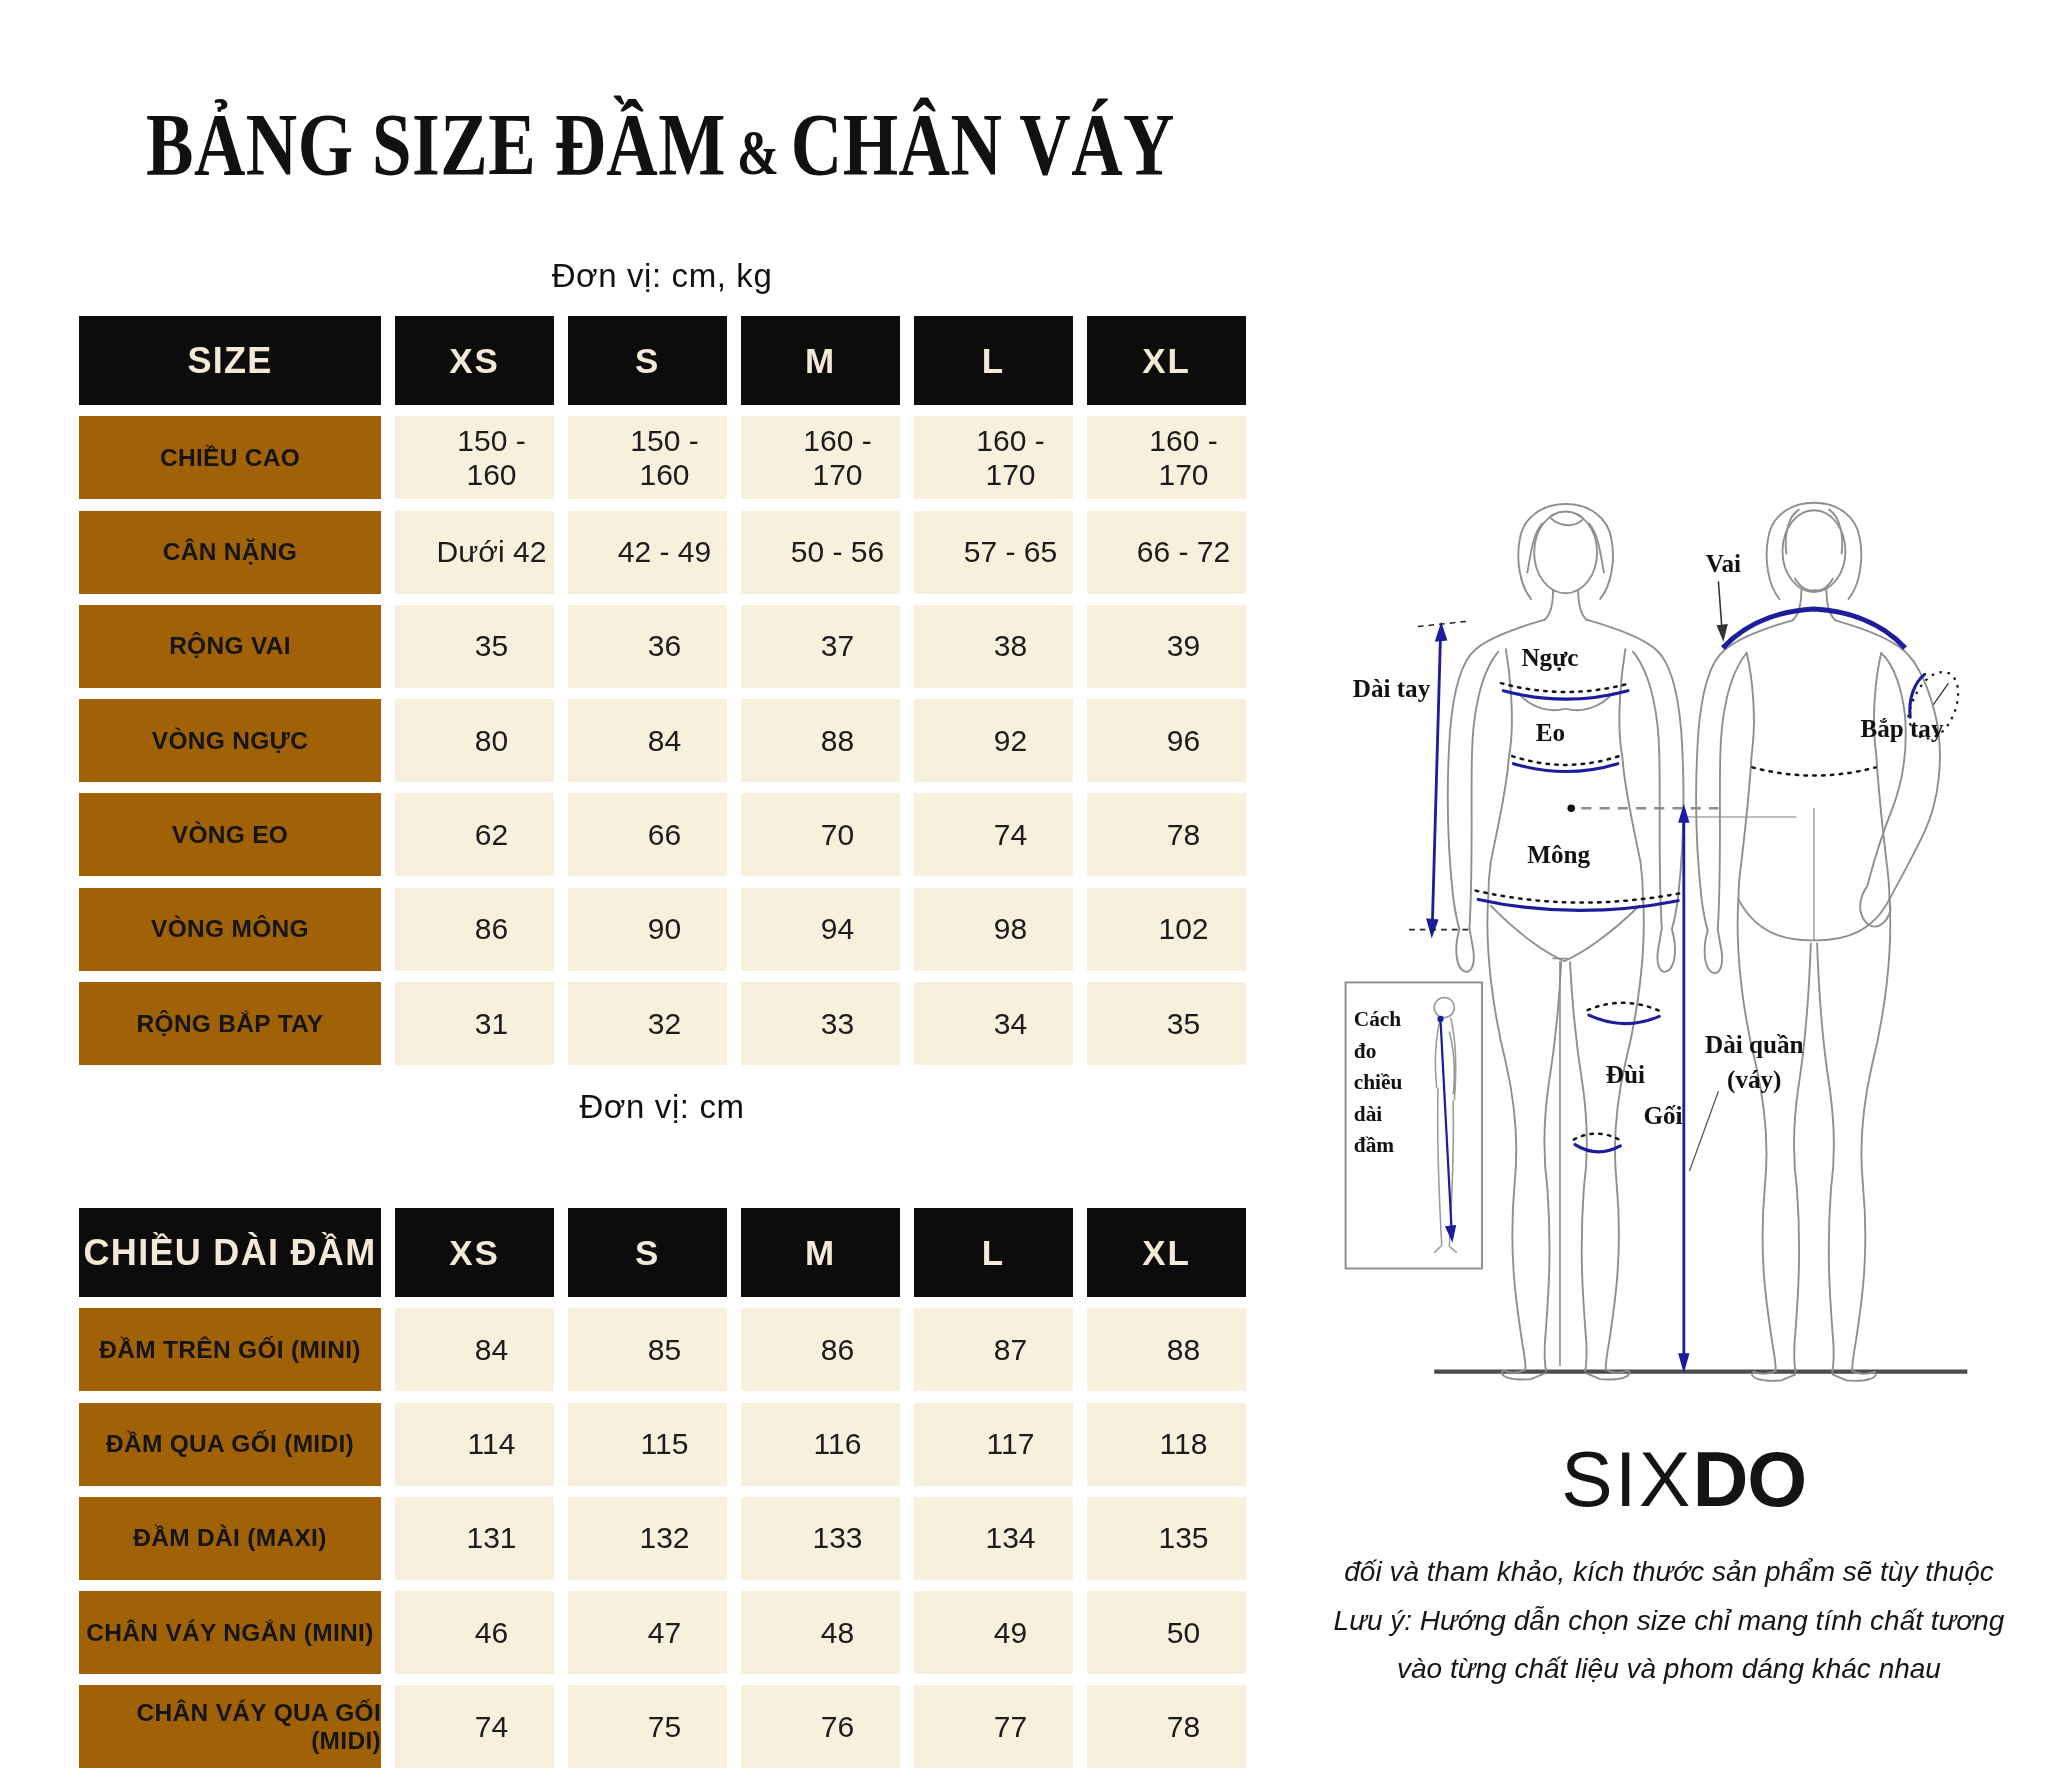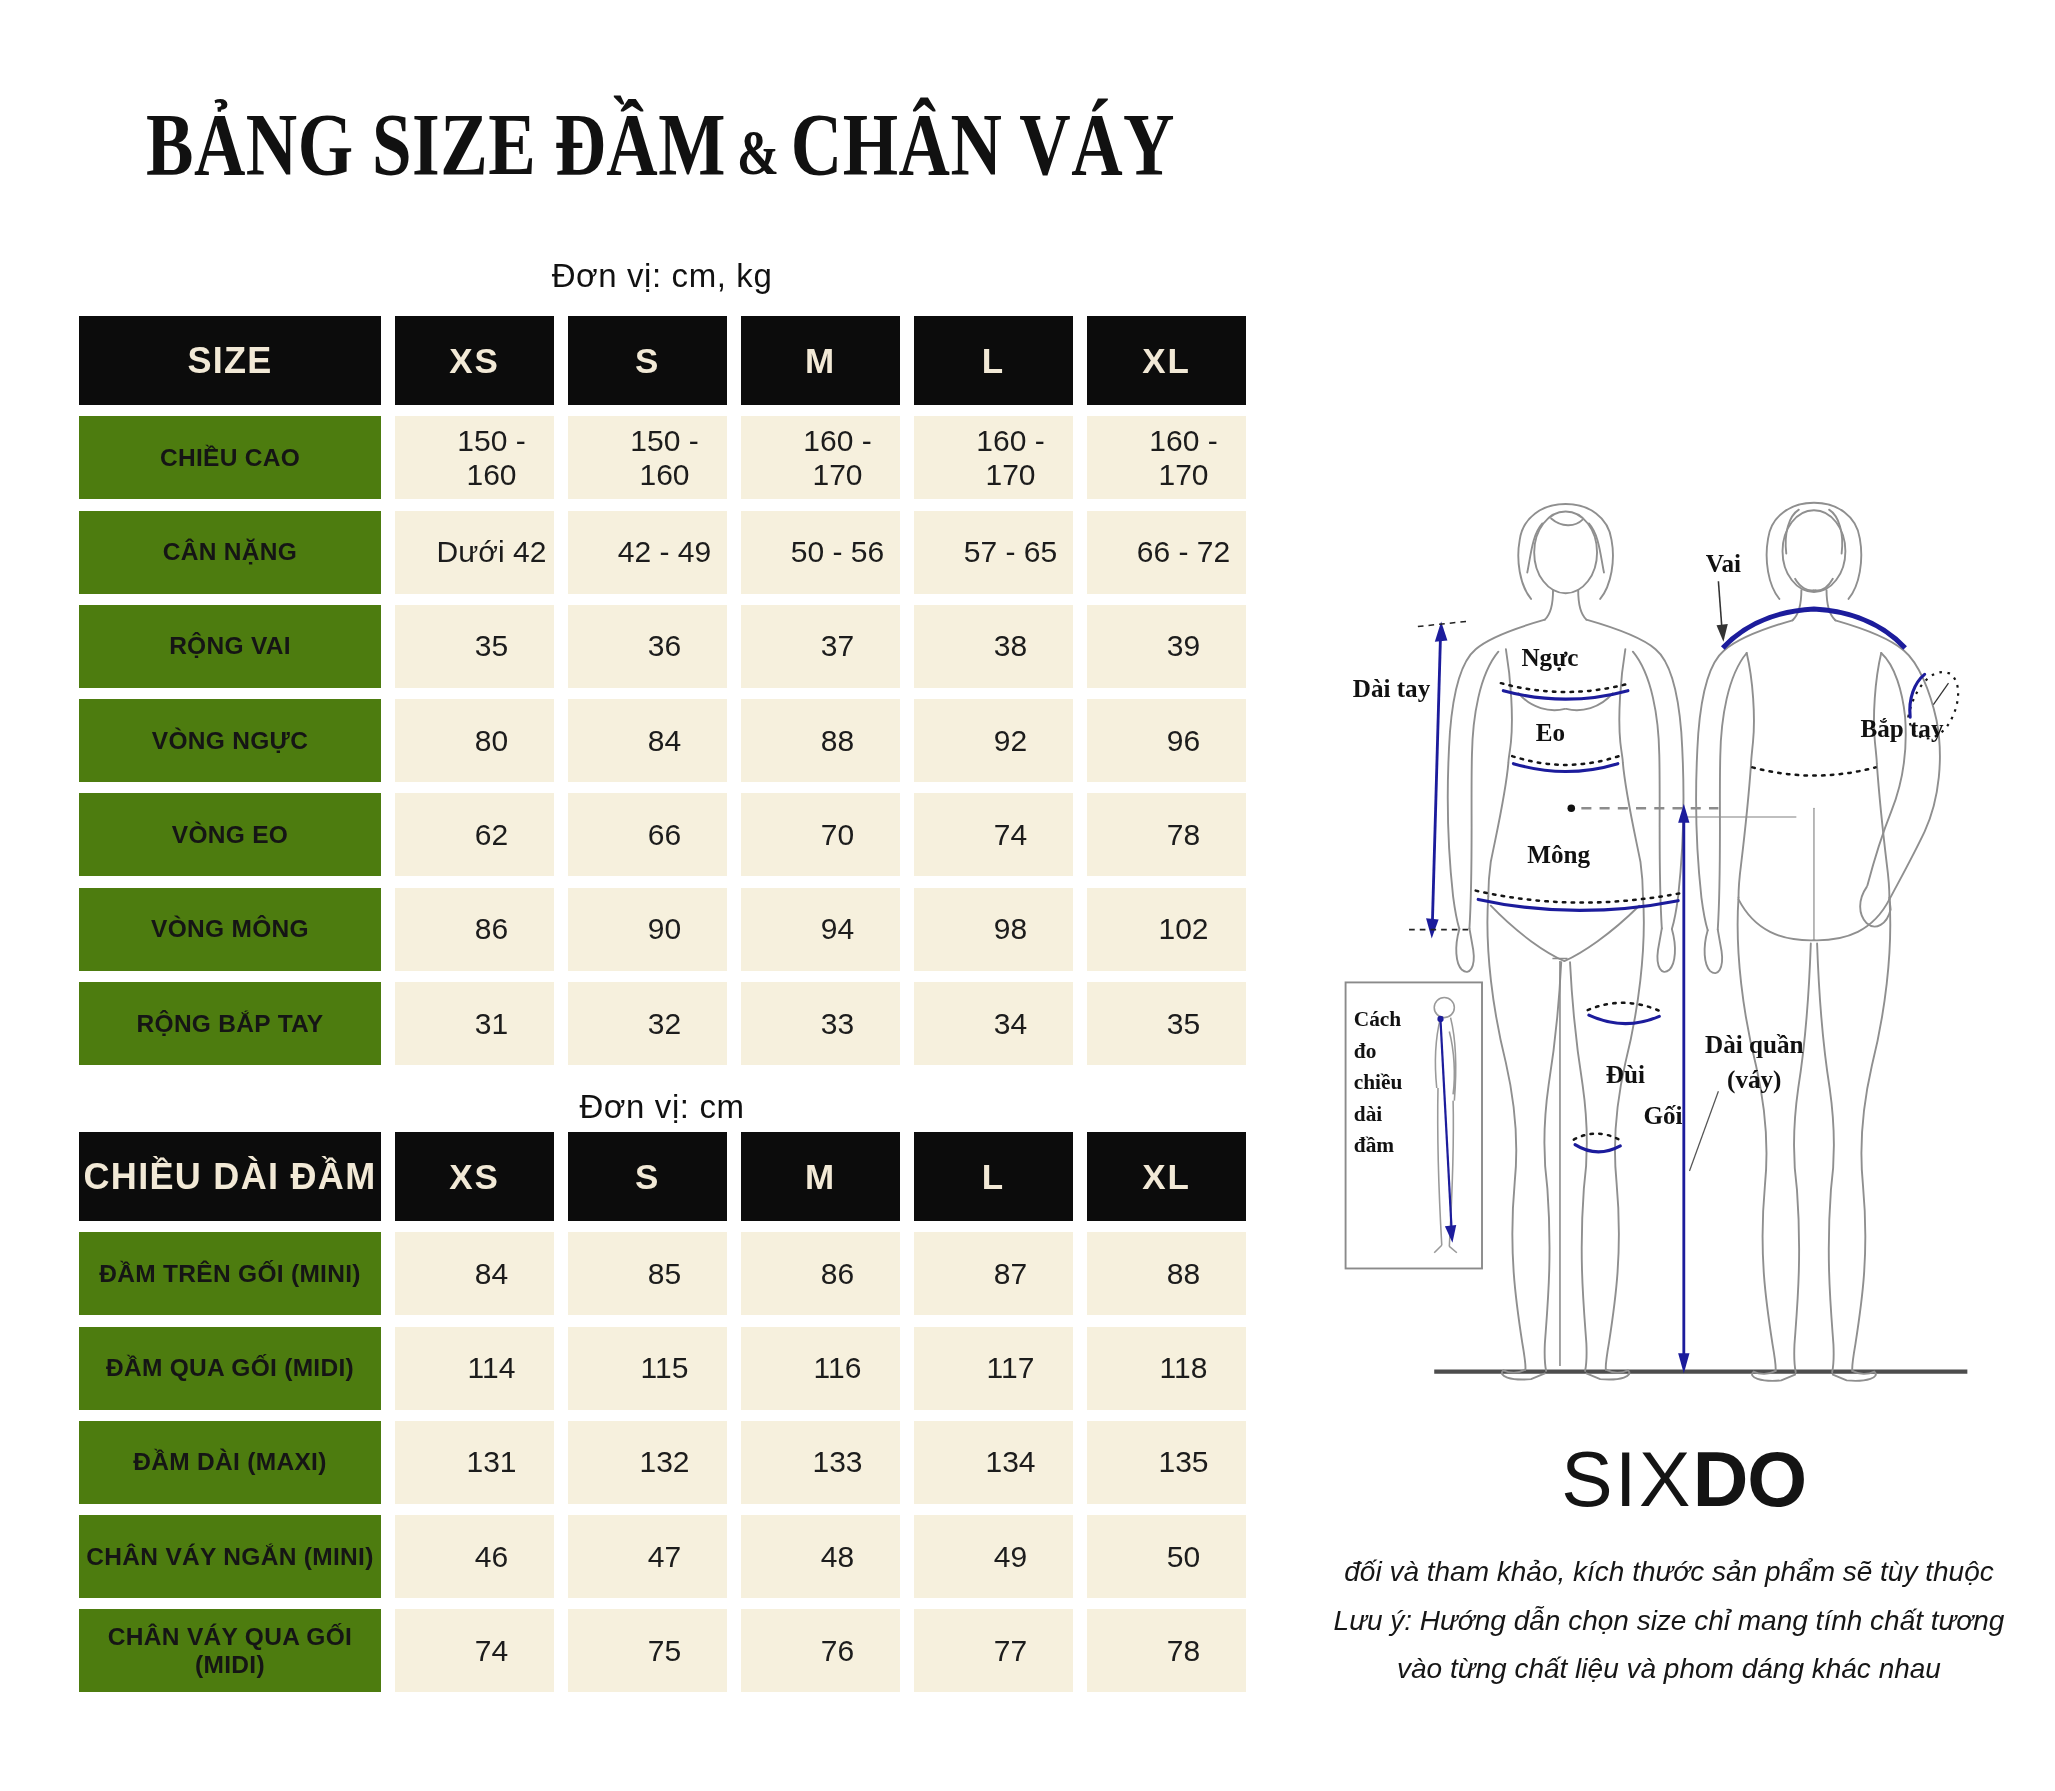--- a/index.html
+++ b/index.html
@@ -15,25 +15,25 @@
   
   .unit{position:absolute;left:79px;width:1166px;text-align:center;
         font-size:33px;color:#111;letter-spacing:0.6px;}
   .unit1{top:257px;}
   .unit2{top:1088px;}
 
   
   .tbl{position:absolute;left:79px;display:grid;
        grid-template-columns:302px repeat(5,159px);column-gap:14px;row-gap:11.3px;}
   .tbl1{top:316px;grid-template-rows:89px repeat(7,83px);}
-  .tbl2{top:1132px;grid-template-rows:89px repeat(5,83px);border-radius:30px;}
+  .tbl2{top:1208px;grid-template-rows:89px repeat(5,83px);border-radius:30px;}
   .cell{display:flex;align-items:center;justify-content:center;text-align:center;}
   .hc{background:#0c0c0c;color:#f2e9d6;font-size:35px;font-weight:700;letter-spacing:1.9px;}
   .hc.hfirst{font-size:36px;letter-spacing:1.3px;}
-  .lc{background:#4d7c0f;color:#151515;font-size:24.5px;font-weight:700;letter-spacing:0.3px;}
+  .lc{background:#a16207;color:#151515;font-size:24.5px;font-weight:700;letter-spacing:0.3px;text-align:right;}
   .vc{background:#f6f0dd;color:#1c1c1c;font-size:30px;font-weight:400;padding-left:34px;}
 
   
   .diagram{position:absolute;left:1311px;top:365px;width:745px;height:1050px;}
   .fig{stroke:#8f8f8f;stroke-width:3;fill:none;stroke-linecap:round;stroke-linejoin:round;}
   .dot{stroke:#151515;stroke-width:4;fill:none;stroke-dasharray:4 10;stroke-linecap:round;}
   .nav{stroke:#1c1c9c;stroke-width:5;fill:none;stroke-linecap:round;}
   .thin{stroke:#8a8a8a;stroke-width:2.5;fill:none;}
   .dlabel{font-family:"Liberation Serif",serif;font-weight:700;font-size:40px;fill:#111;}
   .boxlabel{font-family:"Liberation Serif",serif;font-weight:700;font-size:34px;fill:#111;}

